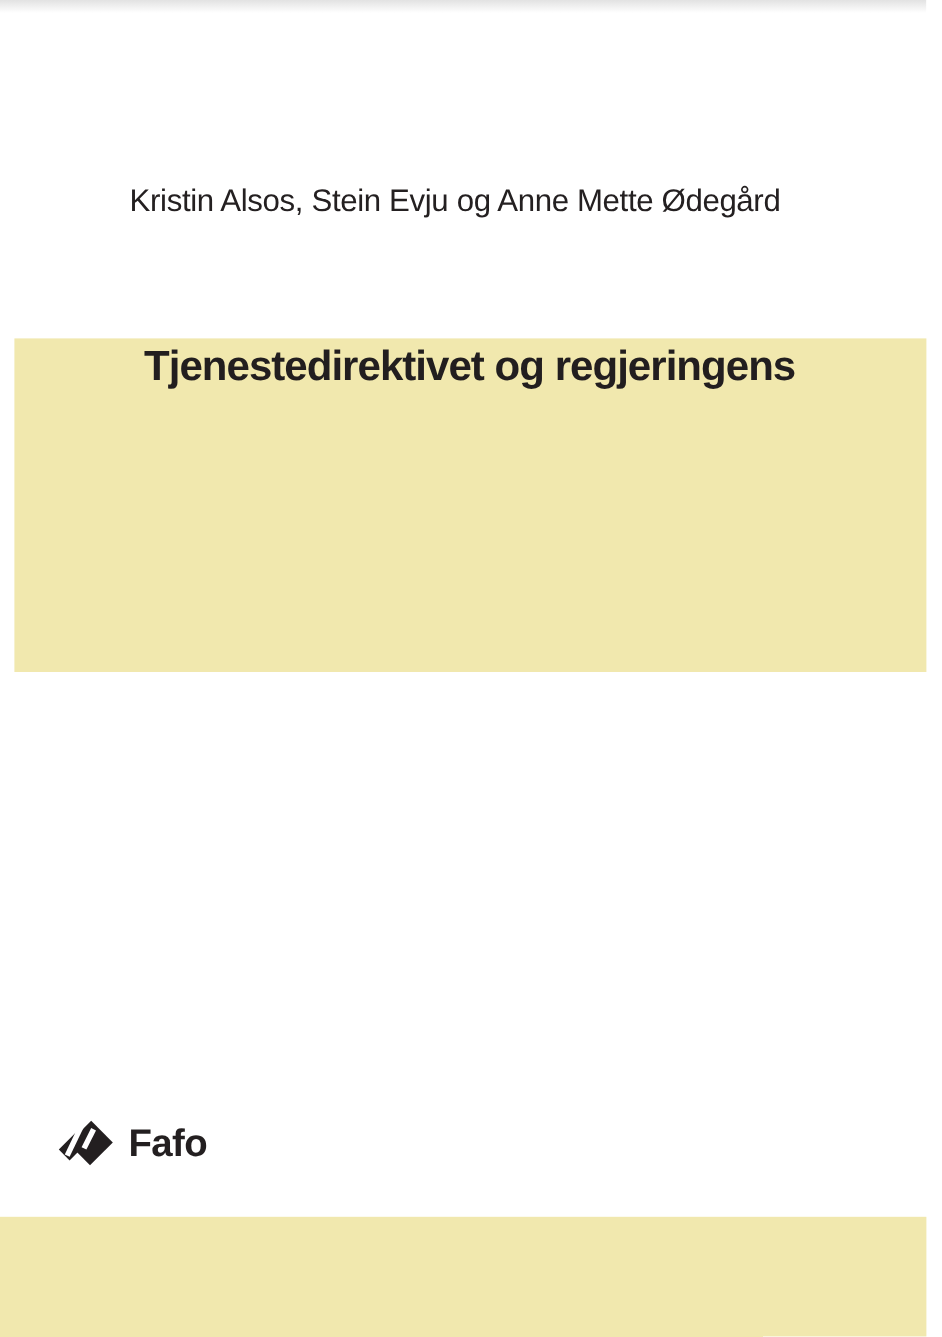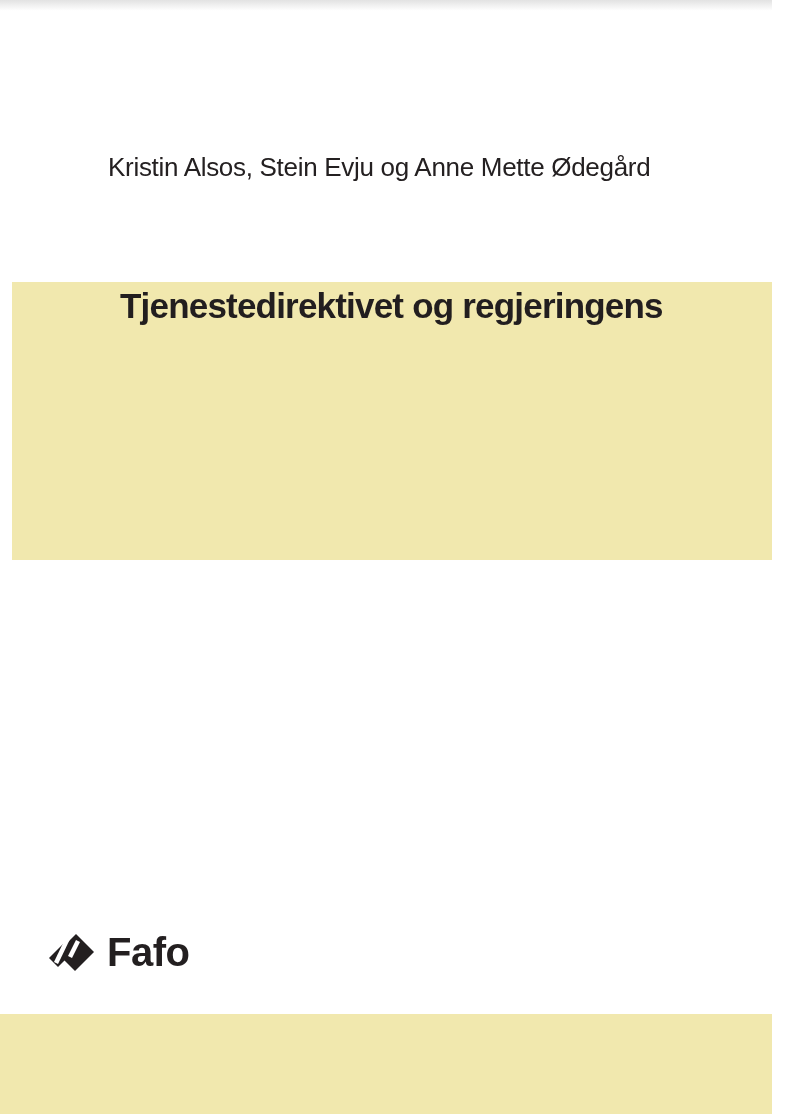--- a/index.html
+++ b/index.html
@@ -56,21 +56,21 @@
     display: flex;
     align-items: center;
     gap: 9px;
   }
   .logo-mark {
     width: 50px;
     height: 46px;
     display: block;
   }
   .logo-text {
-    font-size: 40px;
+    font-size: 32px;
     font-weight: bold;
     letter-spacing: -0.5px;
     color: var(--logo-color, #231f20);
     line-height: 1;
     padding-bottom: 4px;
   }
   .bottom-band {
     position: absolute;
     left: 0;
     top: 1014px;

